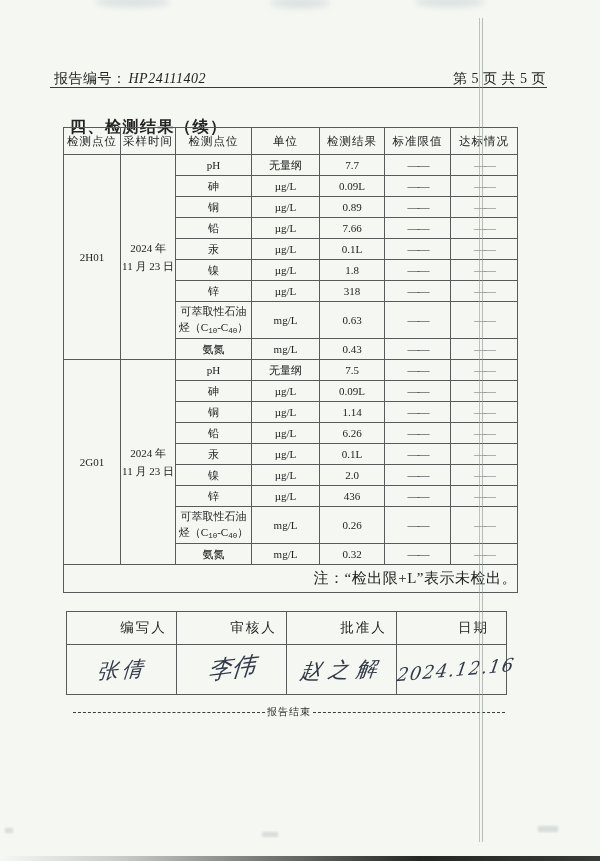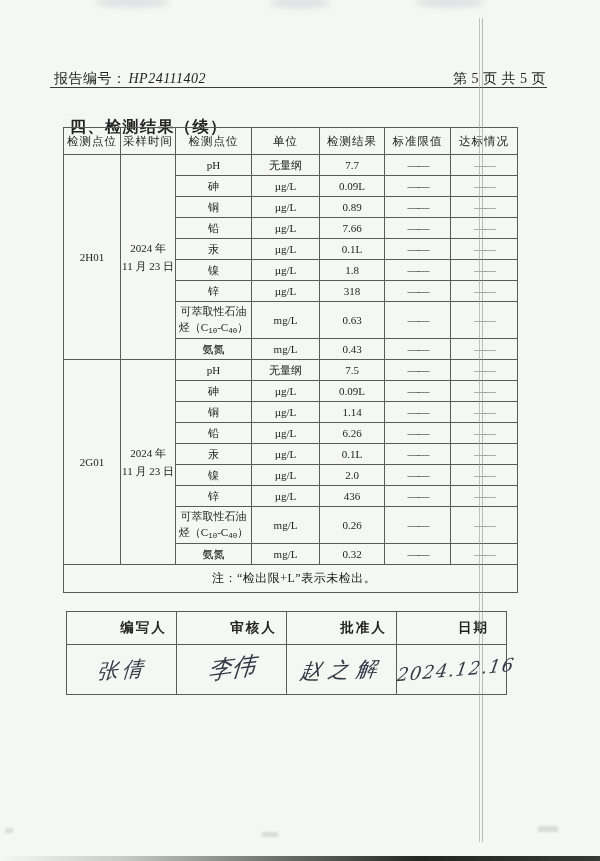--- a/index.html
+++ b/index.html
@@ -29,28 +29,28 @@
     overflow:visible;
   }
   .results th { height:26px; font-size:11.5px; letter-spacing:1px;margin-top:27px; }
   .results td { height:20px; }
   tr.tall td { height:36px; }
   .pre { white-space:pre-line; line-height:1.65; }
   .pet { line-height:1.5;margin-left:8px; }
   .pet sub { font-size:7.5px; vertical-align:-2px;font-family:Liberation Mono, monospace; }
   td.c-limit { color:#4c4c4c; letter-spacing:-2px; font-size:12px; }
   td.c-status { color:#8a8d8a; letter-spacing:-2px; font-size:12px; }
-  td.note-cell { text-align:center; height:27px; padding-left:7px; font-size:12px; letter-spacing:.5px; }
+  td.note-cell { text-align:right; height:27px; padding-left:7px; font-size:15px; letter-spacing:.5px; }
 
   
   table.sign { position:absolute; left:66px; top:611px; width:440px;
                border-collapse:collapse; table-layout:fixed; font-size:13.5px; }
   .sign th, .sign td { border:1px solid var(--table-border,#5a5a5a); padding:0;
                        text-align:center; vertical-align:middle; }
-  .sign th { height:32px; font-weight:bold; letter-spacing:2px;padding-left:44px; }
+  .sign th { height:32px; font-weight:normal; letter-spacing:2px;padding-left:44px; }
   .sign td { height:49px; }
   .sig { display:inline-block; font-style:italic; color:var(--signature-ink,#333a47);
          font-family:"DejaVu Serif",serif; }
   .sig-1 { font-size:21px; transform:rotate(-4deg) skewX(-8deg); letter-spacing:4px; }
   .sig-2 { font-size:24px; transform:rotate(-7deg) skewX(-12deg); margin-top:-4px; }
   .sig-3 { font-size:21px; transform:rotate(-2deg) skewX(-9deg); letter-spacing:7px; }
   .sig-4 { font-size:18px; transform:rotate(-5deg) skewX(-14deg); letter-spacing:1.5px; white-space:nowrap; }
 
   
   .end-line { position:absolute; left:73px; top:705px; width:432px;
@@ -275,19 +275,22 @@
     </tr>
     <tr>
       <td><span class="sig sig-1">张倩</span></td>
       <td><span class="sig sig-2">李伟</span></td>
       <td><span class="sig sig-3">赵之解</span></td>
       <td><span class="sig sig-4">2024.12.16</span></td>
     </tr>
   </tbody>
     </table>
 
+  <div class="end-line">
+    <span>报告结束</span>
+  </div>
 
   <div class="scan-vline"></div>
   <div class="scan-bottom"></div>
   <div class="speck sp1"></div>
   <div class="speck sp2"></div>
   <div class="speck sp3"></div>
 </div>
 
 </body></html>

